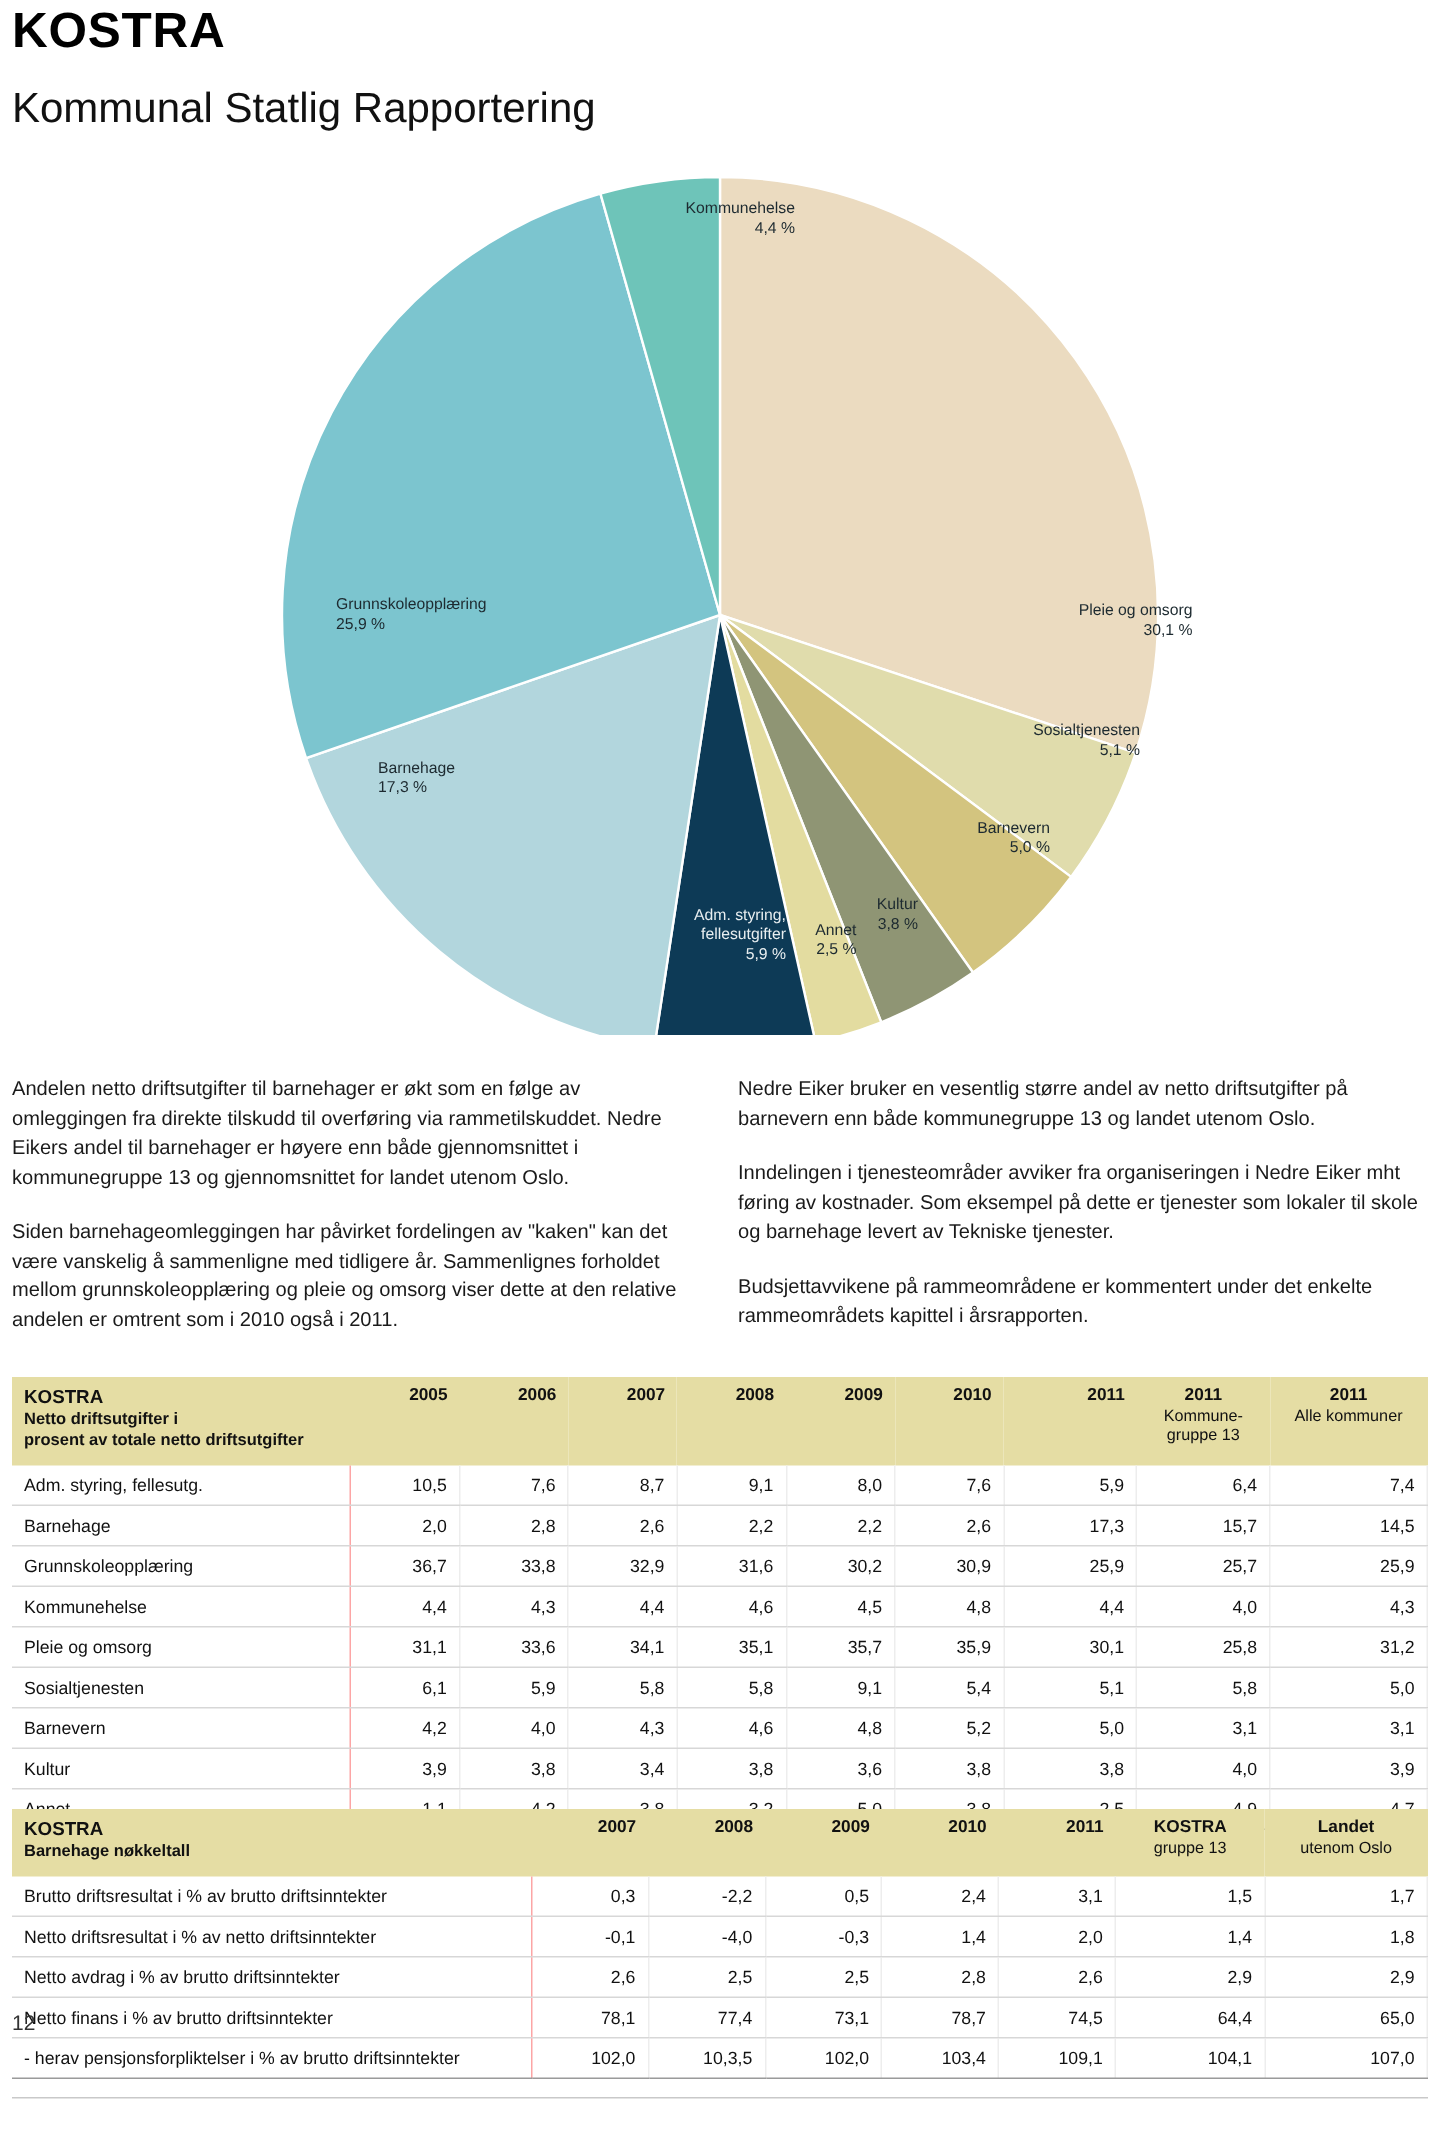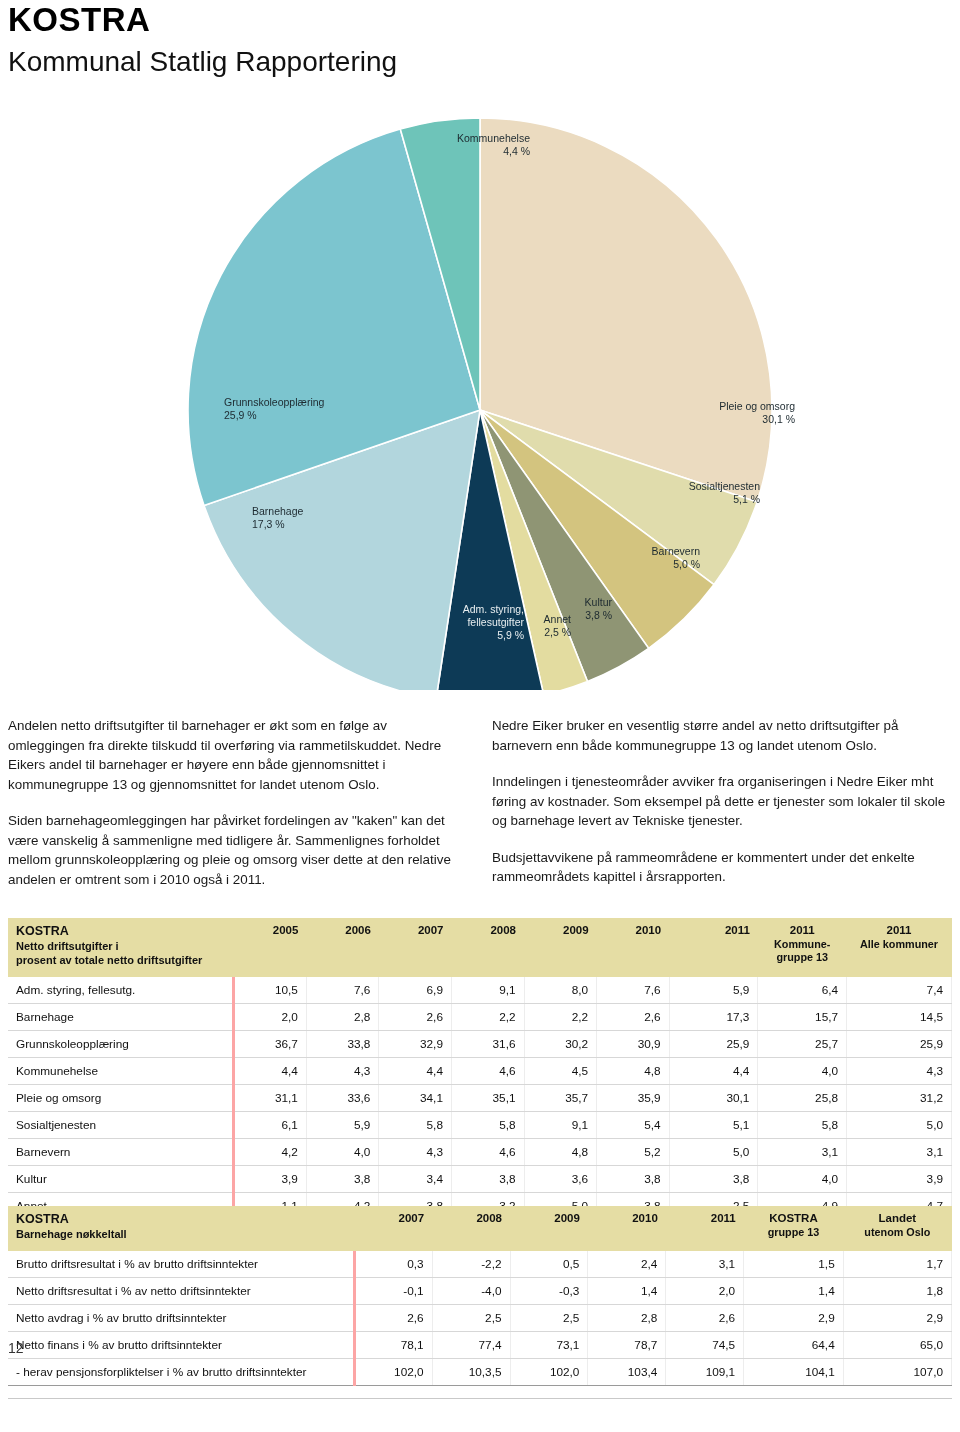--- a/index.html
+++ b/index.html
@@ -14,21 +14,21 @@
   .page{position:relative;width:960px;height:1432px;}
 
   
   .masthead{position:absolute;left:8px;top:2px;}
   .masthead .brand{
     font-size:33px;font-weight:bold;letter-spacing:0.5px;line-height:36px;
     color:#000;
   }
   .masthead .subtitle{
     font-size:28px;font-weight:400;line-height:36px;color:#111;
-    margin-top:6px;
+    margin-top:16px;
   }
 
   
   .chart-area{position:absolute;left:0;top:110px;width:960px;height:580px;}
   .chart-svg{display:block;}
   .pie-label{
     font-family:"Liberation Sans","DejaVu Sans",sans-serif;
     font-size:10.5px;fill:#1d2a30;
   }
   .pie-label.light{fill:#e8eef0;}
@@ -53,40 +53,40 @@
     vertical-align:top;
     padding:6px 8px 10px 8px;
     text-align:right;
     border:none;
   }
   thead th.rowhead{
     text-align:left;
     font-size:11.5px;
   }
   thead th .hd-sub{
-    display:block;font-weight:bold;font-size:10.8px;line-height:13px;margin-top:2px;
+    display:block;font-weight:normal;font-size:10.8px;line-height:13px;margin-top:2px;
   }
   thead th .hd-lead{
     display:block;font-weight:bold;font-size:12.5px;line-height:15px;
   }
   thead th .hd-desc{
     display:block;font-weight:bold;font-size:11px;line-height:14px;
   }
   tbody td{
     font-size:11.8px;
     padding:6px 8px;
     text-align:right;
     border-bottom:1px solid #d7d7d7;
     border-right:1px solid #ededed;
     color:#111;
     white-space:nowrap;
   }
   tbody td.rowhead{
     text-align:left;
-    border-right:3px solid #fca5a5;
+    border-right:1px solid #fca5a5;
   }
   tbody tr:last-child td{border-bottom:1px solid #9a9a9a;}
 
   
   .t1 col.c0{width:224px;}
   .t1 col.cN{width:72px;}
   .t1 col.cW{width:88px;}
   .t1 col.cL{width:104px;}
 
   
@@ -219,21 +219,21 @@
             <span>2011</span>
             <span class="hd-sub">Alle kommuner</span>
           </th>
         </tr>
       </thead>
       <tbody id="t1-body">
           <tr>
             <td class="rowhead">Adm. styring, fellesutg.</td>
             <td>10,5</td>
             <td>7,6</td>
-            <td>6,9</td>
+            <td>8,7</td>
             <td>9,1</td>
             <td>8,0</td>
             <td>7,6</td>
             <td>5,9</td>
             <td>6,4</td>
             <td>7,4</td>
           </tr>
           <tr>
             <td class="rowhead">Barnehage</td>
             <td>2,0</td>

